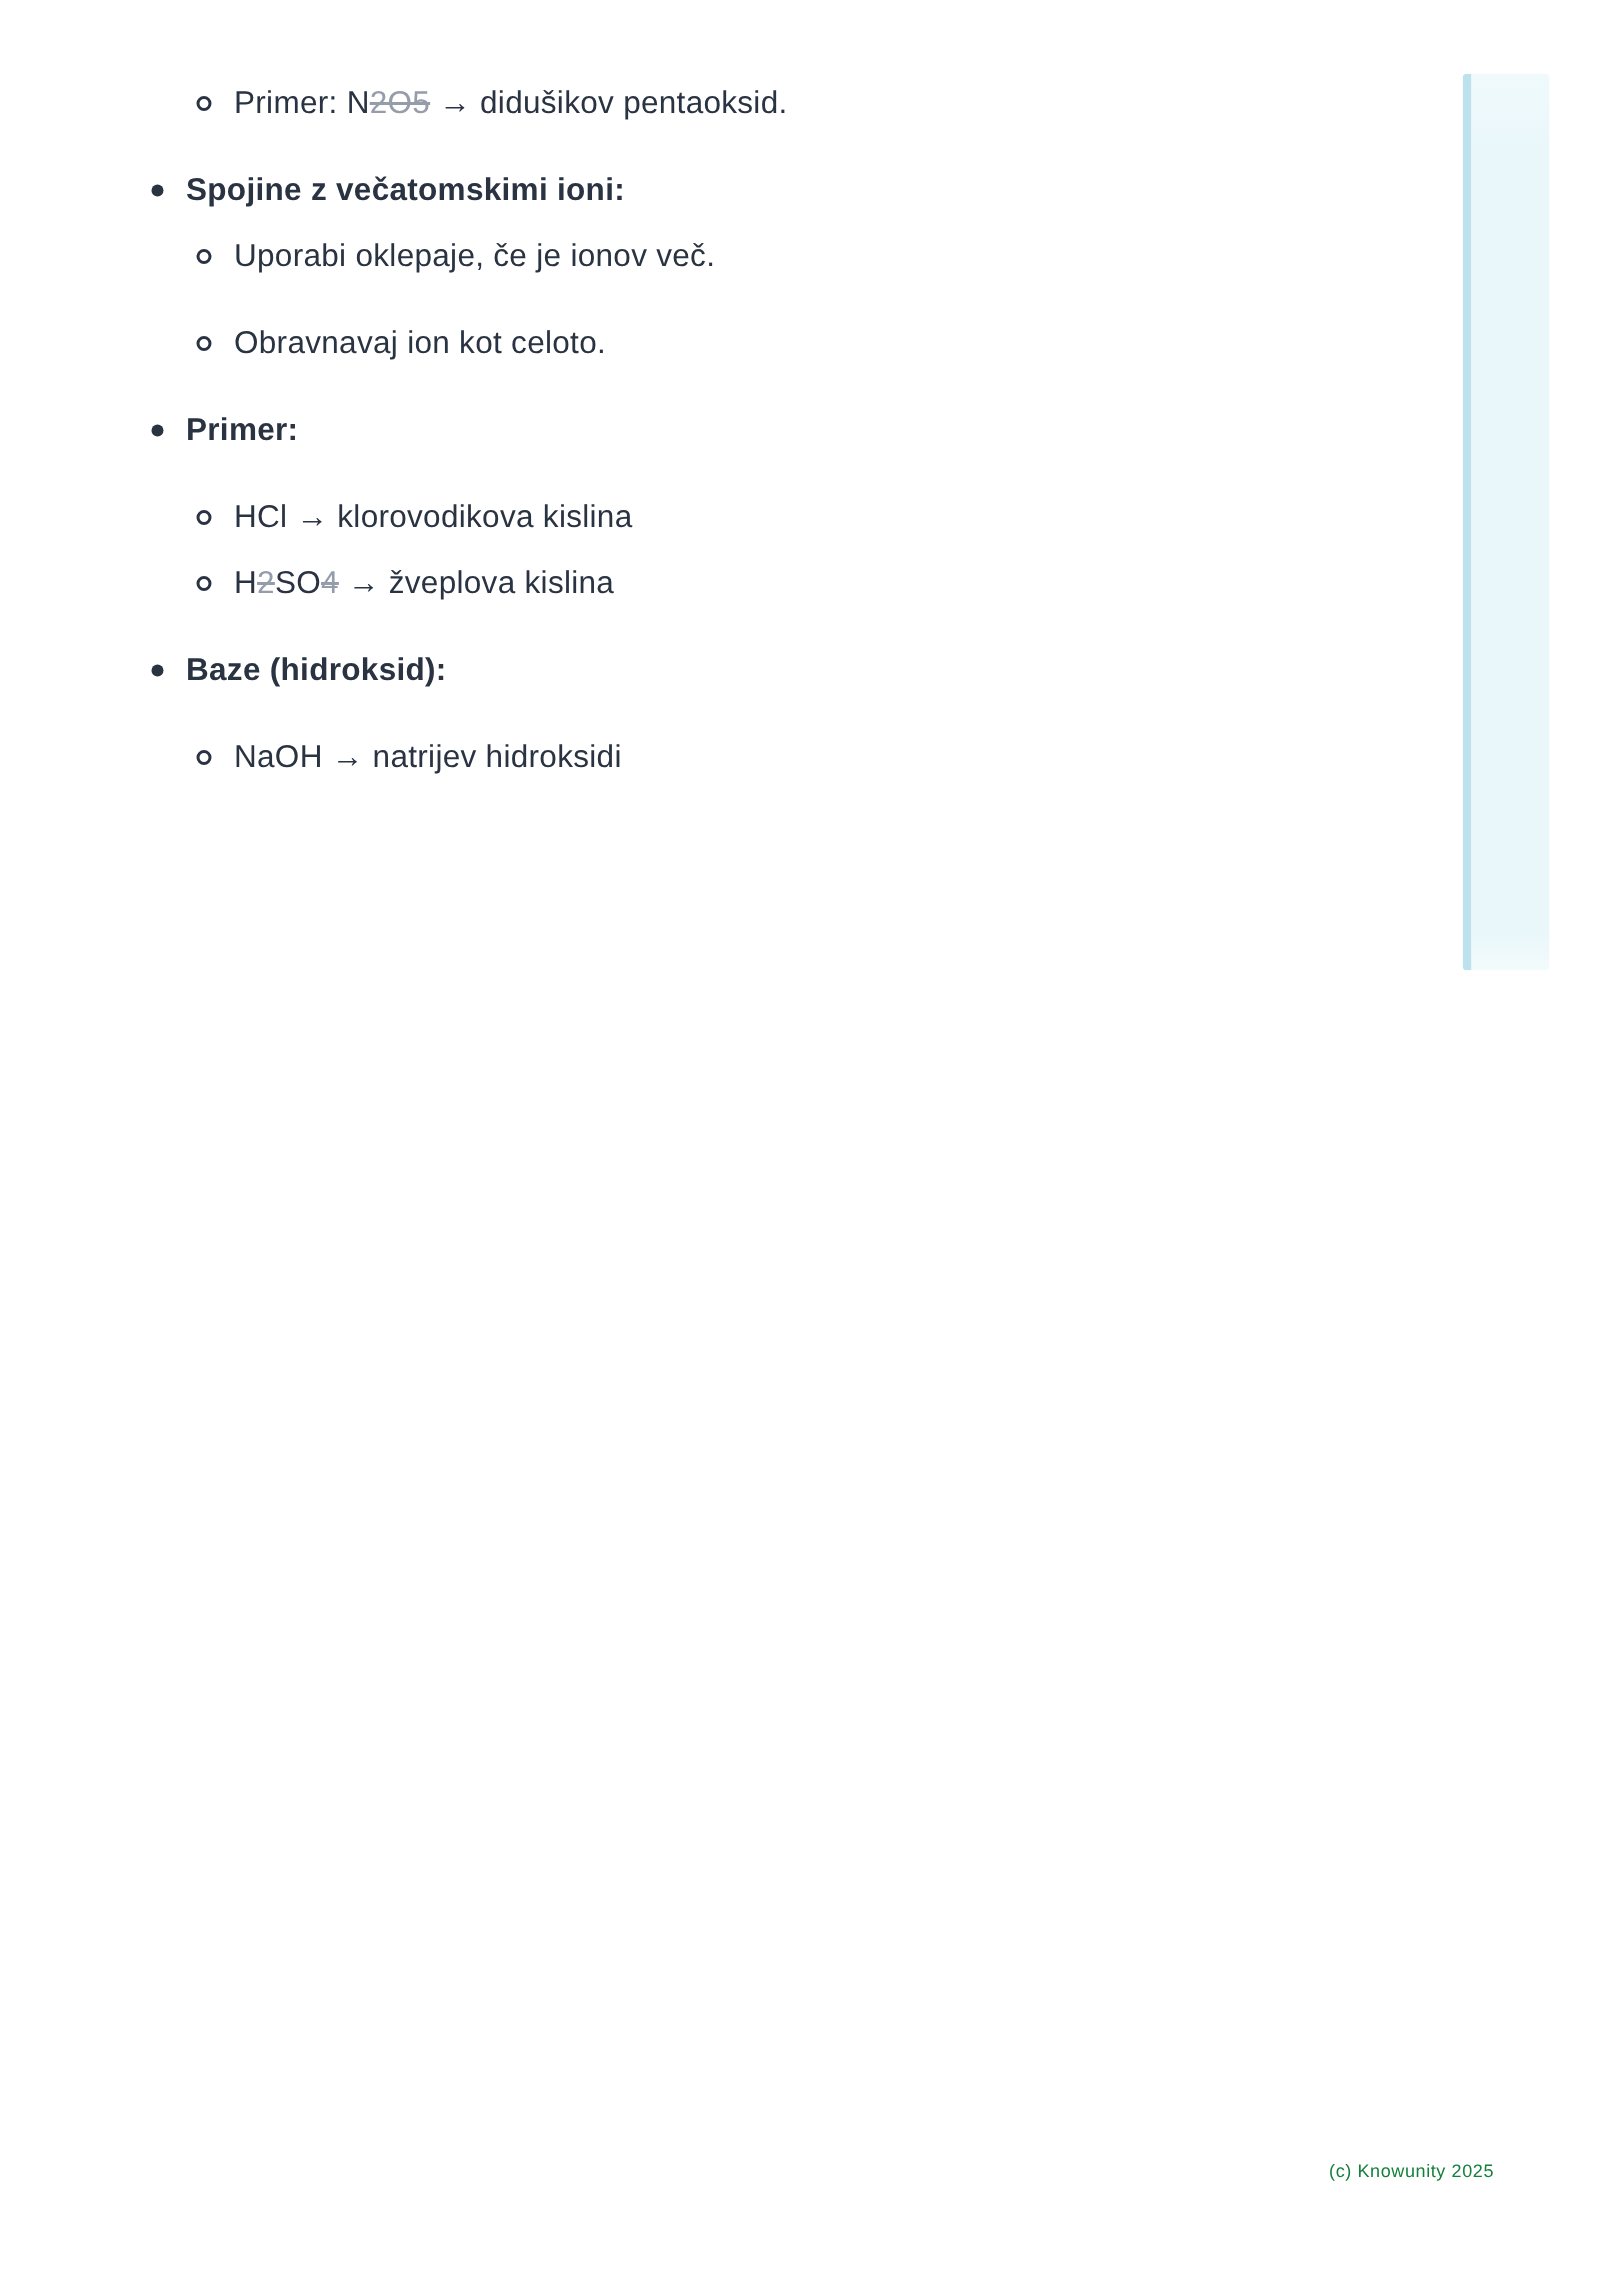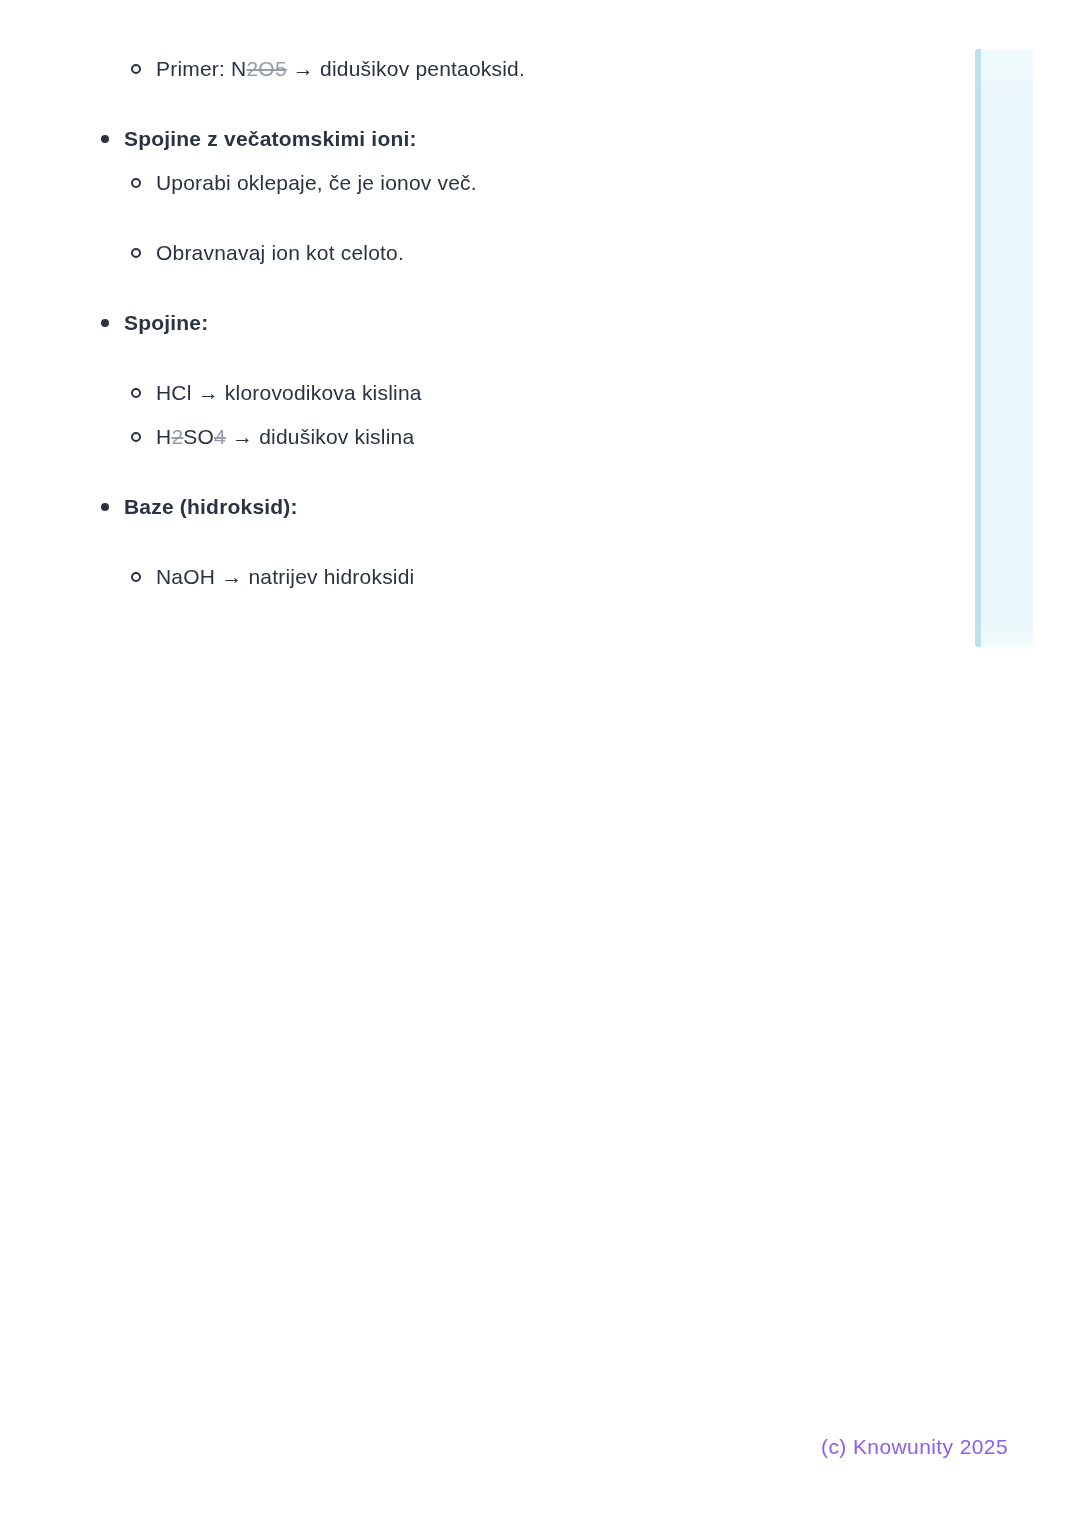--- a/index.html
+++ b/index.html
@@ -33,21 +33,21 @@
   }
   .row {
     position: relative;
     font-size: 21px;
     line-height: 22px;
     letter-spacing: 0.2px;
     white-space: nowrap;
   }
   .row.header { padding-left: 124px; font-weight: bold; }
   .row.sub    { padding-left: 156px; }
-  .gl { margin-top: 48px; }
+  .gl { margin-top: 36px; }
   .gs { margin-top: 22px; }
   .dot {
     position: absolute;
     left: 101px; top: 7px;
     width: 8px; height: 8px;
     border-radius: 50%;
     background: #2a3342;
   }
   .ring {
     position: absolute;
@@ -58,24 +58,24 @@
     background: transparent;
   }
   .struck {
     color: #959caa;
     text-decoration: line-through;
     text-decoration-thickness: 2px;
   }
   .footer {
     position: absolute;
     top: 1437px;
-    right: 56px;
-    font-size: 21px;
+    right: 68px;
+    font-size: 12px;
     line-height: 20px;
-    color: #8b5cf6;
+    color: #15803d;
     letter-spacing: 0.4px;
   }
 </style>
 </head>
 <body>
 
 <div class="page">
 
   <div class="side-panel"></div>
 
@@ -92,29 +92,29 @@
     <div class="row sub gs">
       <span class="ring"></span><span>Uporabi oklepaje, če je ionov več.</span>
     </div>
 
     <div class="row sub gl">
       <span class="ring"></span><span>Obravnavaj ion kot celoto.</span>
     </div>
 
 
     <div class="row header gl">
-      <span class="dot"></span><span>Spojine:</span>
+      <span class="dot"></span><span>Primer:</span>
     </div>
 
     <div class="row sub gl">
       <span class="ring"></span><span>HCl → klorovodikova kislina</span>
     </div>
 
     <div class="row sub gs">
-      <span class="ring"></span><span>H</span><span class="struck">2</span><span>SO</span><span class="struck">4</span><span> → didušikov kislina</span>
+      <span class="ring"></span><span>H</span><span class="struck">2</span><span>SO</span><span class="struck">4</span><span> → žveplova kislina</span>
     </div>
 
     <div class="row header gl">
       <span class="dot"></span><span>Baze (hidroksid):</span>
     </div>
 
     <div class="row sub gl">
       <span class="ring"></span><span>NaOH → natrijev hidroksidi</span>
     </div>
 

